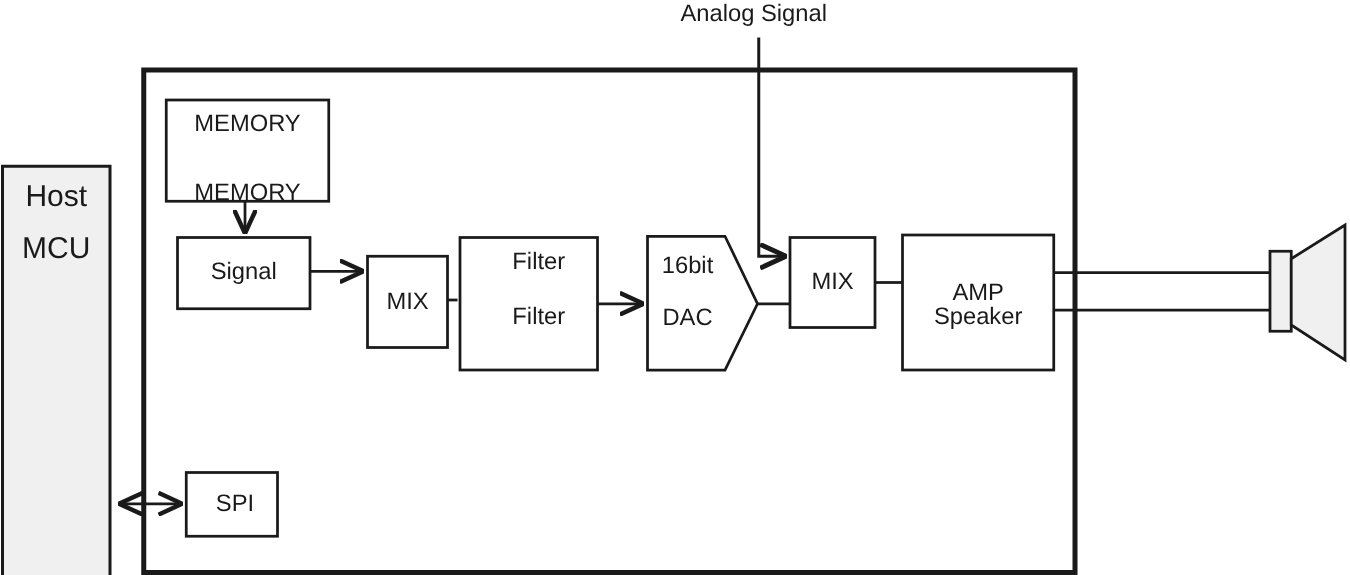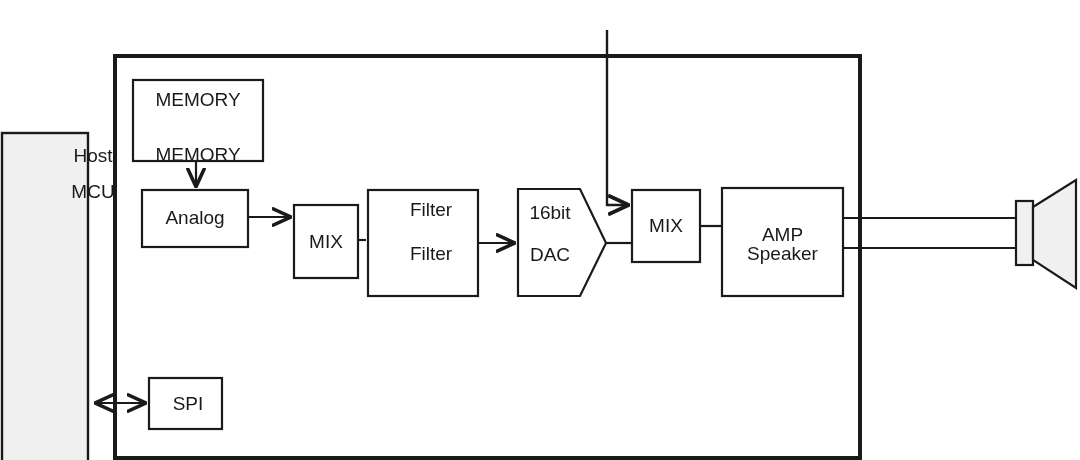--- a/index.html
+++ b/index.html
@@ -91,32 +91,33 @@
 
     <line x1="843" y1="218" x2="1018" y2="218" stroke="#1a1a1a" stroke-width="2.2"></line>
     <line x1="843" y1="248" x2="1018" y2="248" stroke="#1a1a1a" stroke-width="2.2"></line>
 
     <rect x="1016" y="201" width="17" height="64" fill="#f0f0f0" stroke="#1a1a1a" stroke-width="2.2"></rect>
     <polygon points="1033,207 1076,180 1076,288 1033,260" fill="#f0f0f0" stroke="#1a1a1a" stroke-width="2.2"></polygon>
 
     <line x1="96" y1="403" x2="145" y2="403" stroke="#1a1a1a" stroke-width="2.2" marker-start="url(#arrowOpenStart)" marker-end="url(#arrowOpen)"></line>
   </svg>
 
+  <div class="lbl" style="left:503px; top:2px; width:200px; font-size:19px;">Analog Signal</div>
 
-  <div class="lbl-2line" style="left:2px; top:146px; width:86px; font-size:19px;padding-left:48px;">
+  <div class="lbl-2line" style="left:2px; top:146px; width:86px; font-size:24px;">
     <div>Host</div>
     <div style="margin-top:17px;">MCU</div>
   </div>
 
   <div class="lbl-2line" style="left:133px; top:90px; width:130px; font-size:19px;">
     <div>MEMORY</div>
     <div style="margin-top:36px;">MEMORY</div>
   </div>
 
-  <div class="lbl" style="left:142px; top:208px; width:106px; font-size:19px;">Analog</div>
+  <div class="lbl" style="left:142px; top:208px; width:106px; font-size:19px;">Signal</div>
 
   <div class="lbl" style="left:294px; top:232px; width:64px; font-size:19px;">MIX</div>
 
   <div class="lbl-2line" style="left:368px; top:200px; width:126px; font-size:19px;">
     <div>Filter</div>
     <div style="margin-top:25px;">Filter</div>
   </div>
 
   <div class="lbl-2line" style="left:514px; top:203px; width:72px; font-size:19px;">
     <div>16bit</div>

